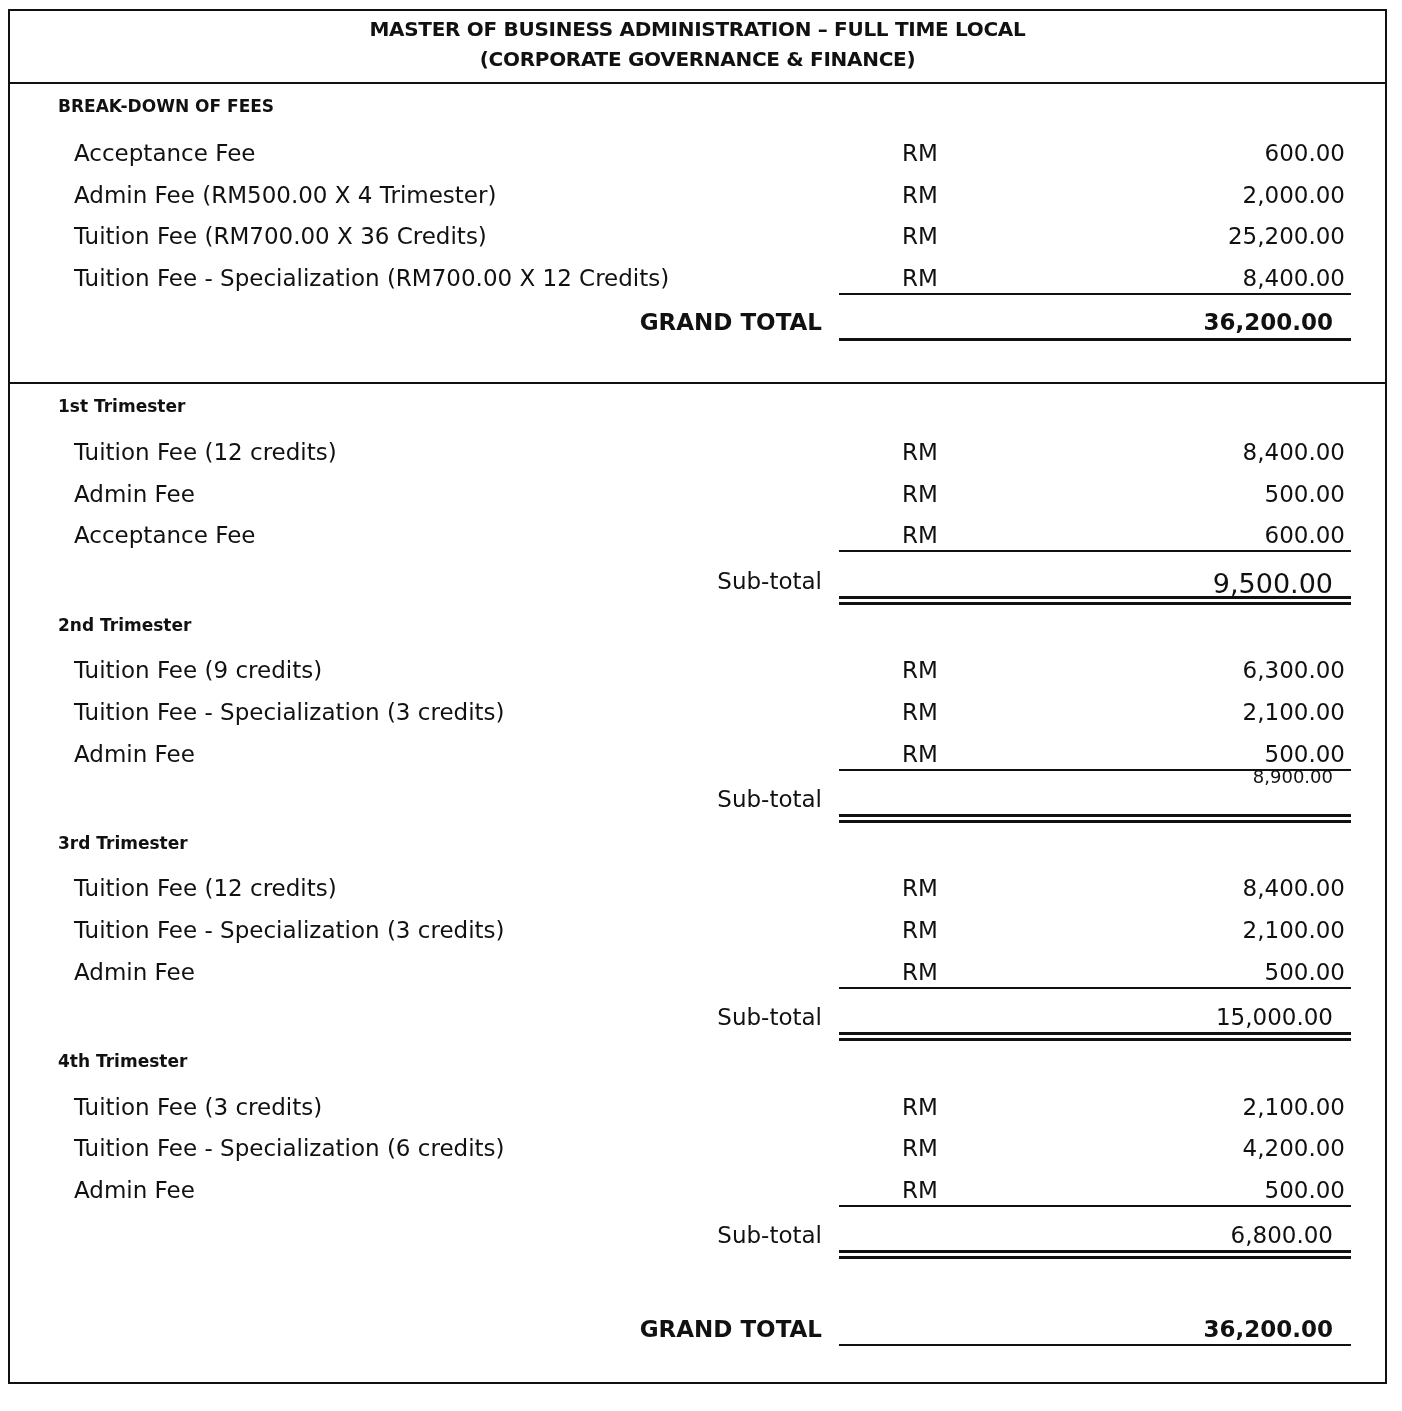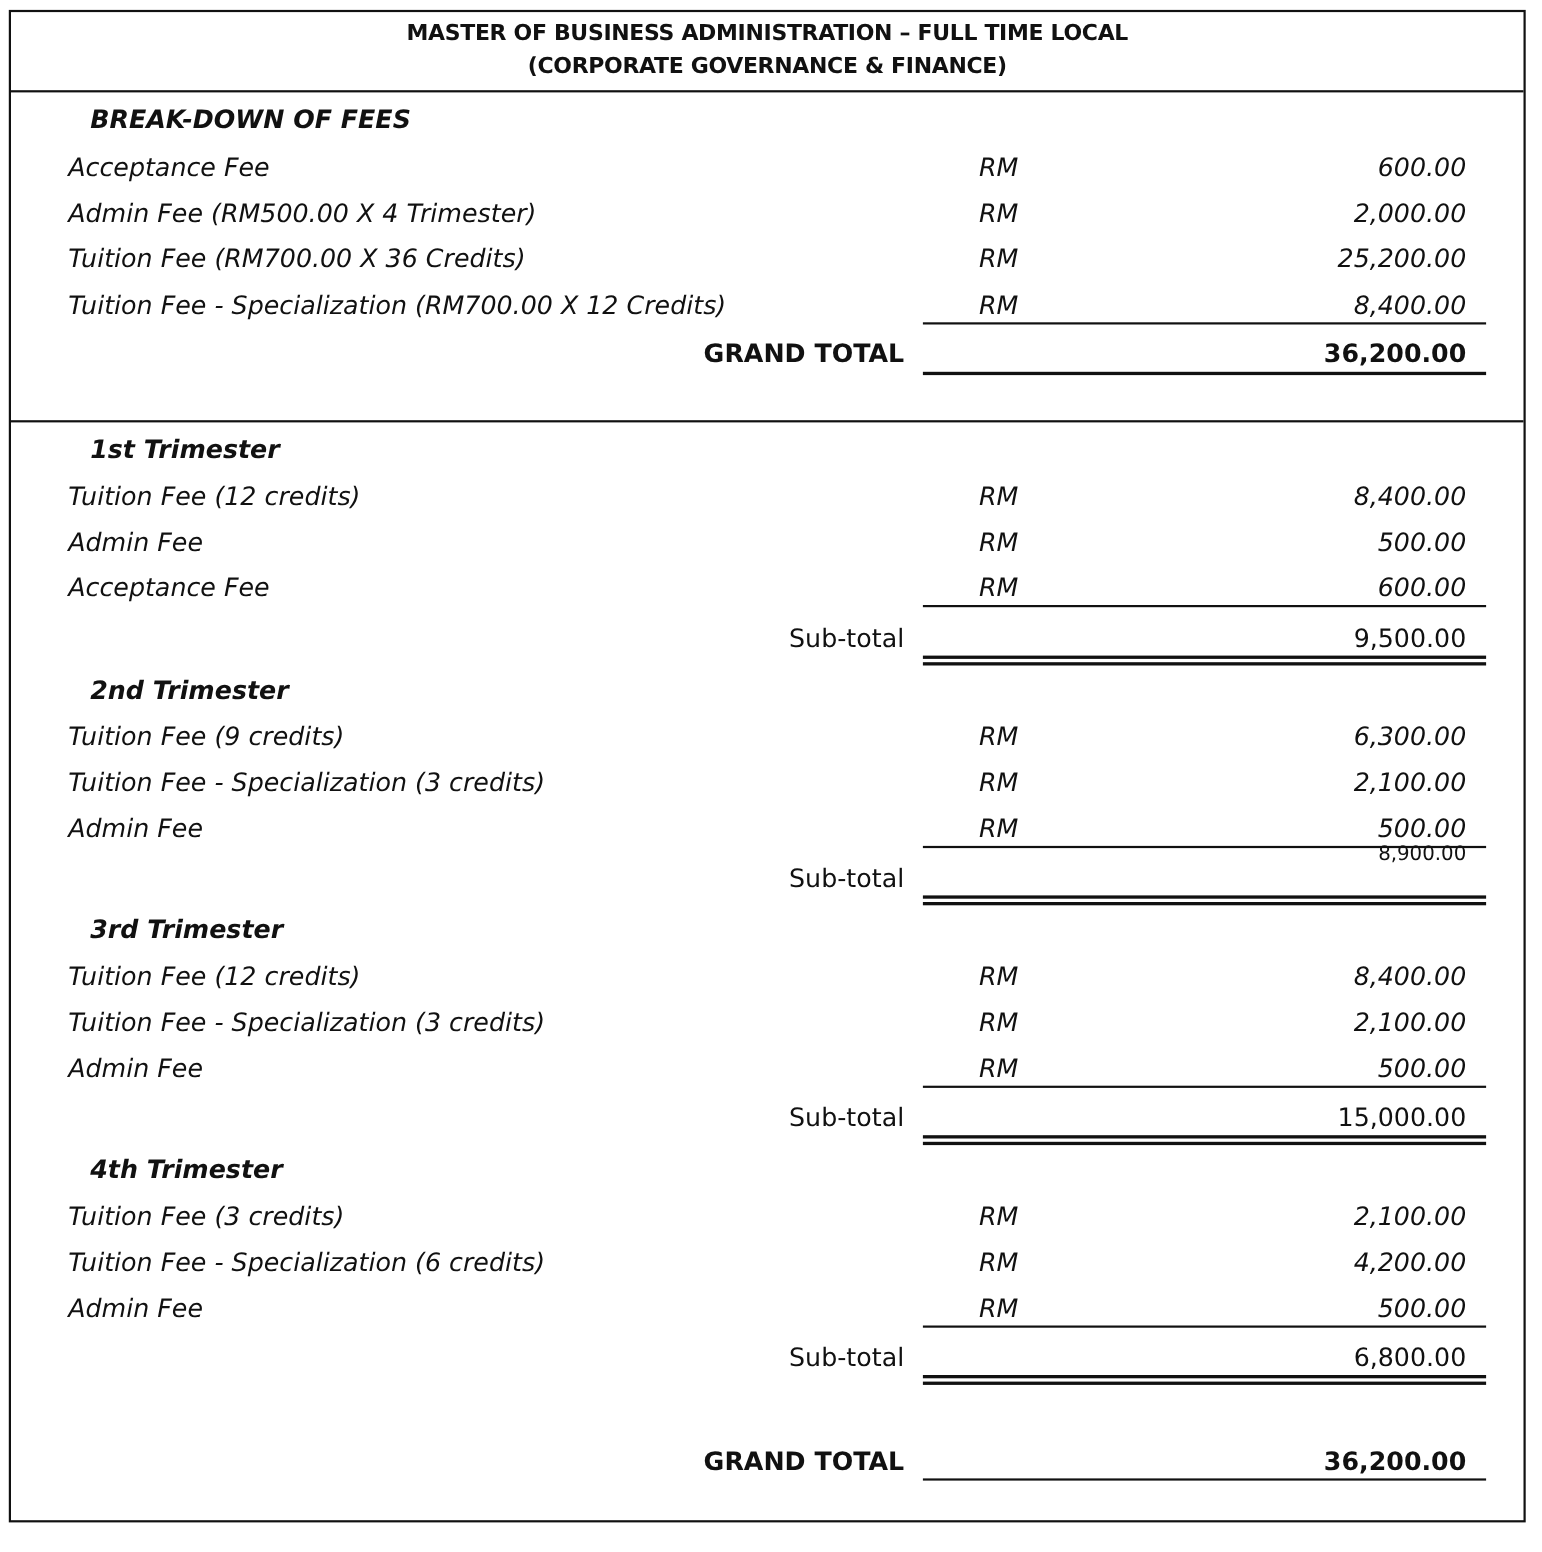--- a/index.html
+++ b/index.html
@@ -1,22 +1,22 @@
 <!DOCTYPE html>
 <html><head>
   <meta charset="utf-8">
   <style>
     html, body { margin: 0; padding: 0; background: #ffffff; }
     body { width: 1402px; height: 1411px; position: relative; font-family: "DejaVu Sans", sans-serif; color: #111; }
     .frame { position: absolute; left: 8px; top: 9px; width: 1379px; height: 1375px; border: 2px solid #111; box-sizing: border-box; }
     .header { height: 73px; border-bottom: 2px solid #111; text-align: center; font-weight: bold; font-size: 20px; line-height: 30px; padding-top: 3px; box-sizing: border-box; letter-spacing: -0.3px; }
     .section1 { position: absolute; left: 0; top: 73px; width: 100%; height: 300px; border-bottom: 2px solid #111; box-sizing: border-box; }
     .section2 { position: absolute; left: 0; top: 373px; width: 100%; }
-    .heading { position: absolute; left: 72px; font-weight: bold; font-style: italic; font-size: 23px; }
-    .row { position: absolute; left: 0; width: 100%; height: 30px; font-size: 23px; font-style: italic; }
+    .heading { position: absolute; left: 48px; font-weight: bold; font-size: 17px; }
+    .row { position: absolute; left: 12px; width: 100%; height: 30px; font-size: 23px; }
     .label { position: absolute; left: 52px; white-space: nowrap; }
     .rm { position: absolute; left: 880px; }
     .amt { position: absolute; right: 52px; text-align: right; }
     .line-single { position: absolute; left: 829px; width: 512px; border-top: 2px solid #111; }
     .line-double { position: absolute; left: 829px; width: 512px; height: 3px; border-top: 3px solid #111; border-bottom: 3px solid #111; }
     .sublabel { position: absolute; right: 563px; text-align: center; font-size: 23px; }
     .gt-label { position: absolute; right: 563px; text-align: right; font-size: 23px; font-weight: bold; }
     .gt-amt { position: absolute; right: 52px; font-weight: bold; font-size: 23px; }
   </style>
 </head>
@@ -70,21 +70,21 @@
       <span class="rm">RM</span>
       <span class="amt">500.00</span>
     </div>
     <div class="row" style="top:138px">
       <span class="label">Acceptance Fee</span>
       <span class="rm">RM</span>
       <span class="amt">600.00</span>
     </div>
     <div class="line-single" style="top:166px"></div>
     <span class="sublabel" style="top:184px">Sub-total</span>
-    <span class="amt" style="top:184px;font-size:23px">9,500.00</span>
+    <span class="amt" style="top:184px;font-size:27px">9,500.00</span>
     <div class="line-double" style="top:212px"></div>
 
     <div class="heading" style="top:231px">2nd Trimester</div>
     <div class="row" style="top:273px">
       <span class="label">Tuition Fee (9 credits)</span>
       <span class="rm">RM</span>
       <span class="amt">6,300.00</span>
     </div>
     <div class="row" style="top:315px">
       <span class="label">Tuition Fee - Specialization (3 credits)</span>

